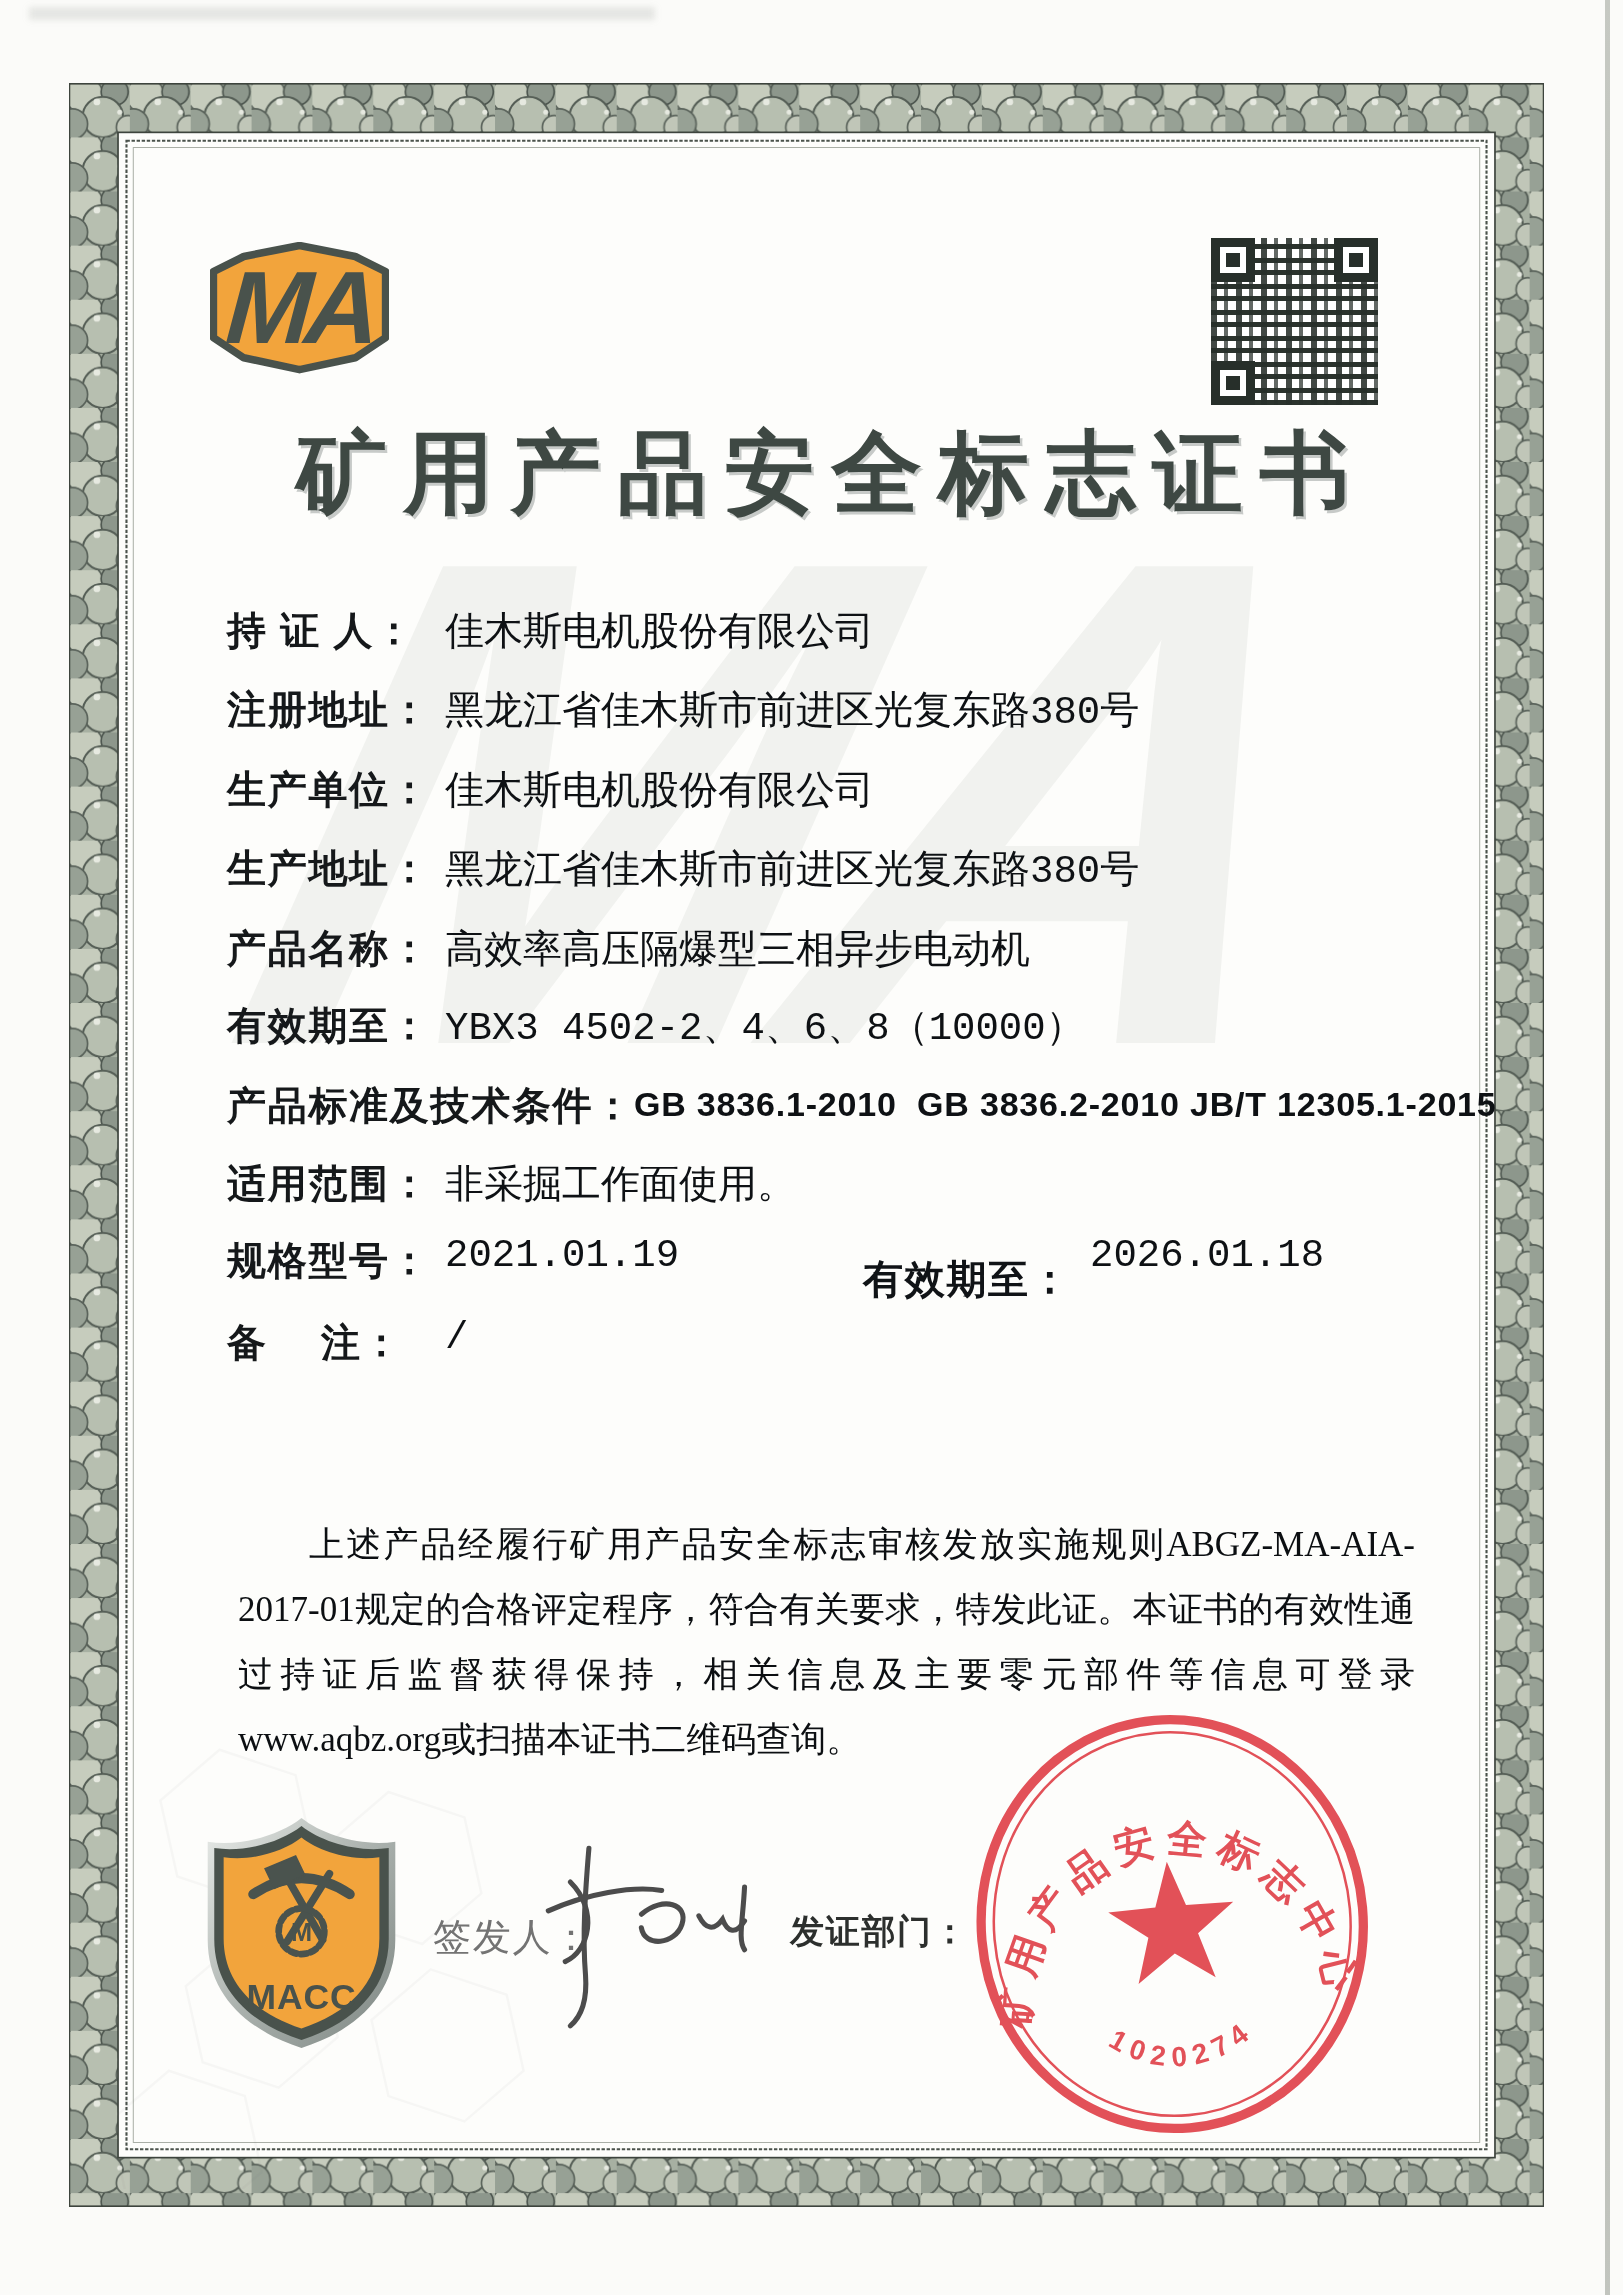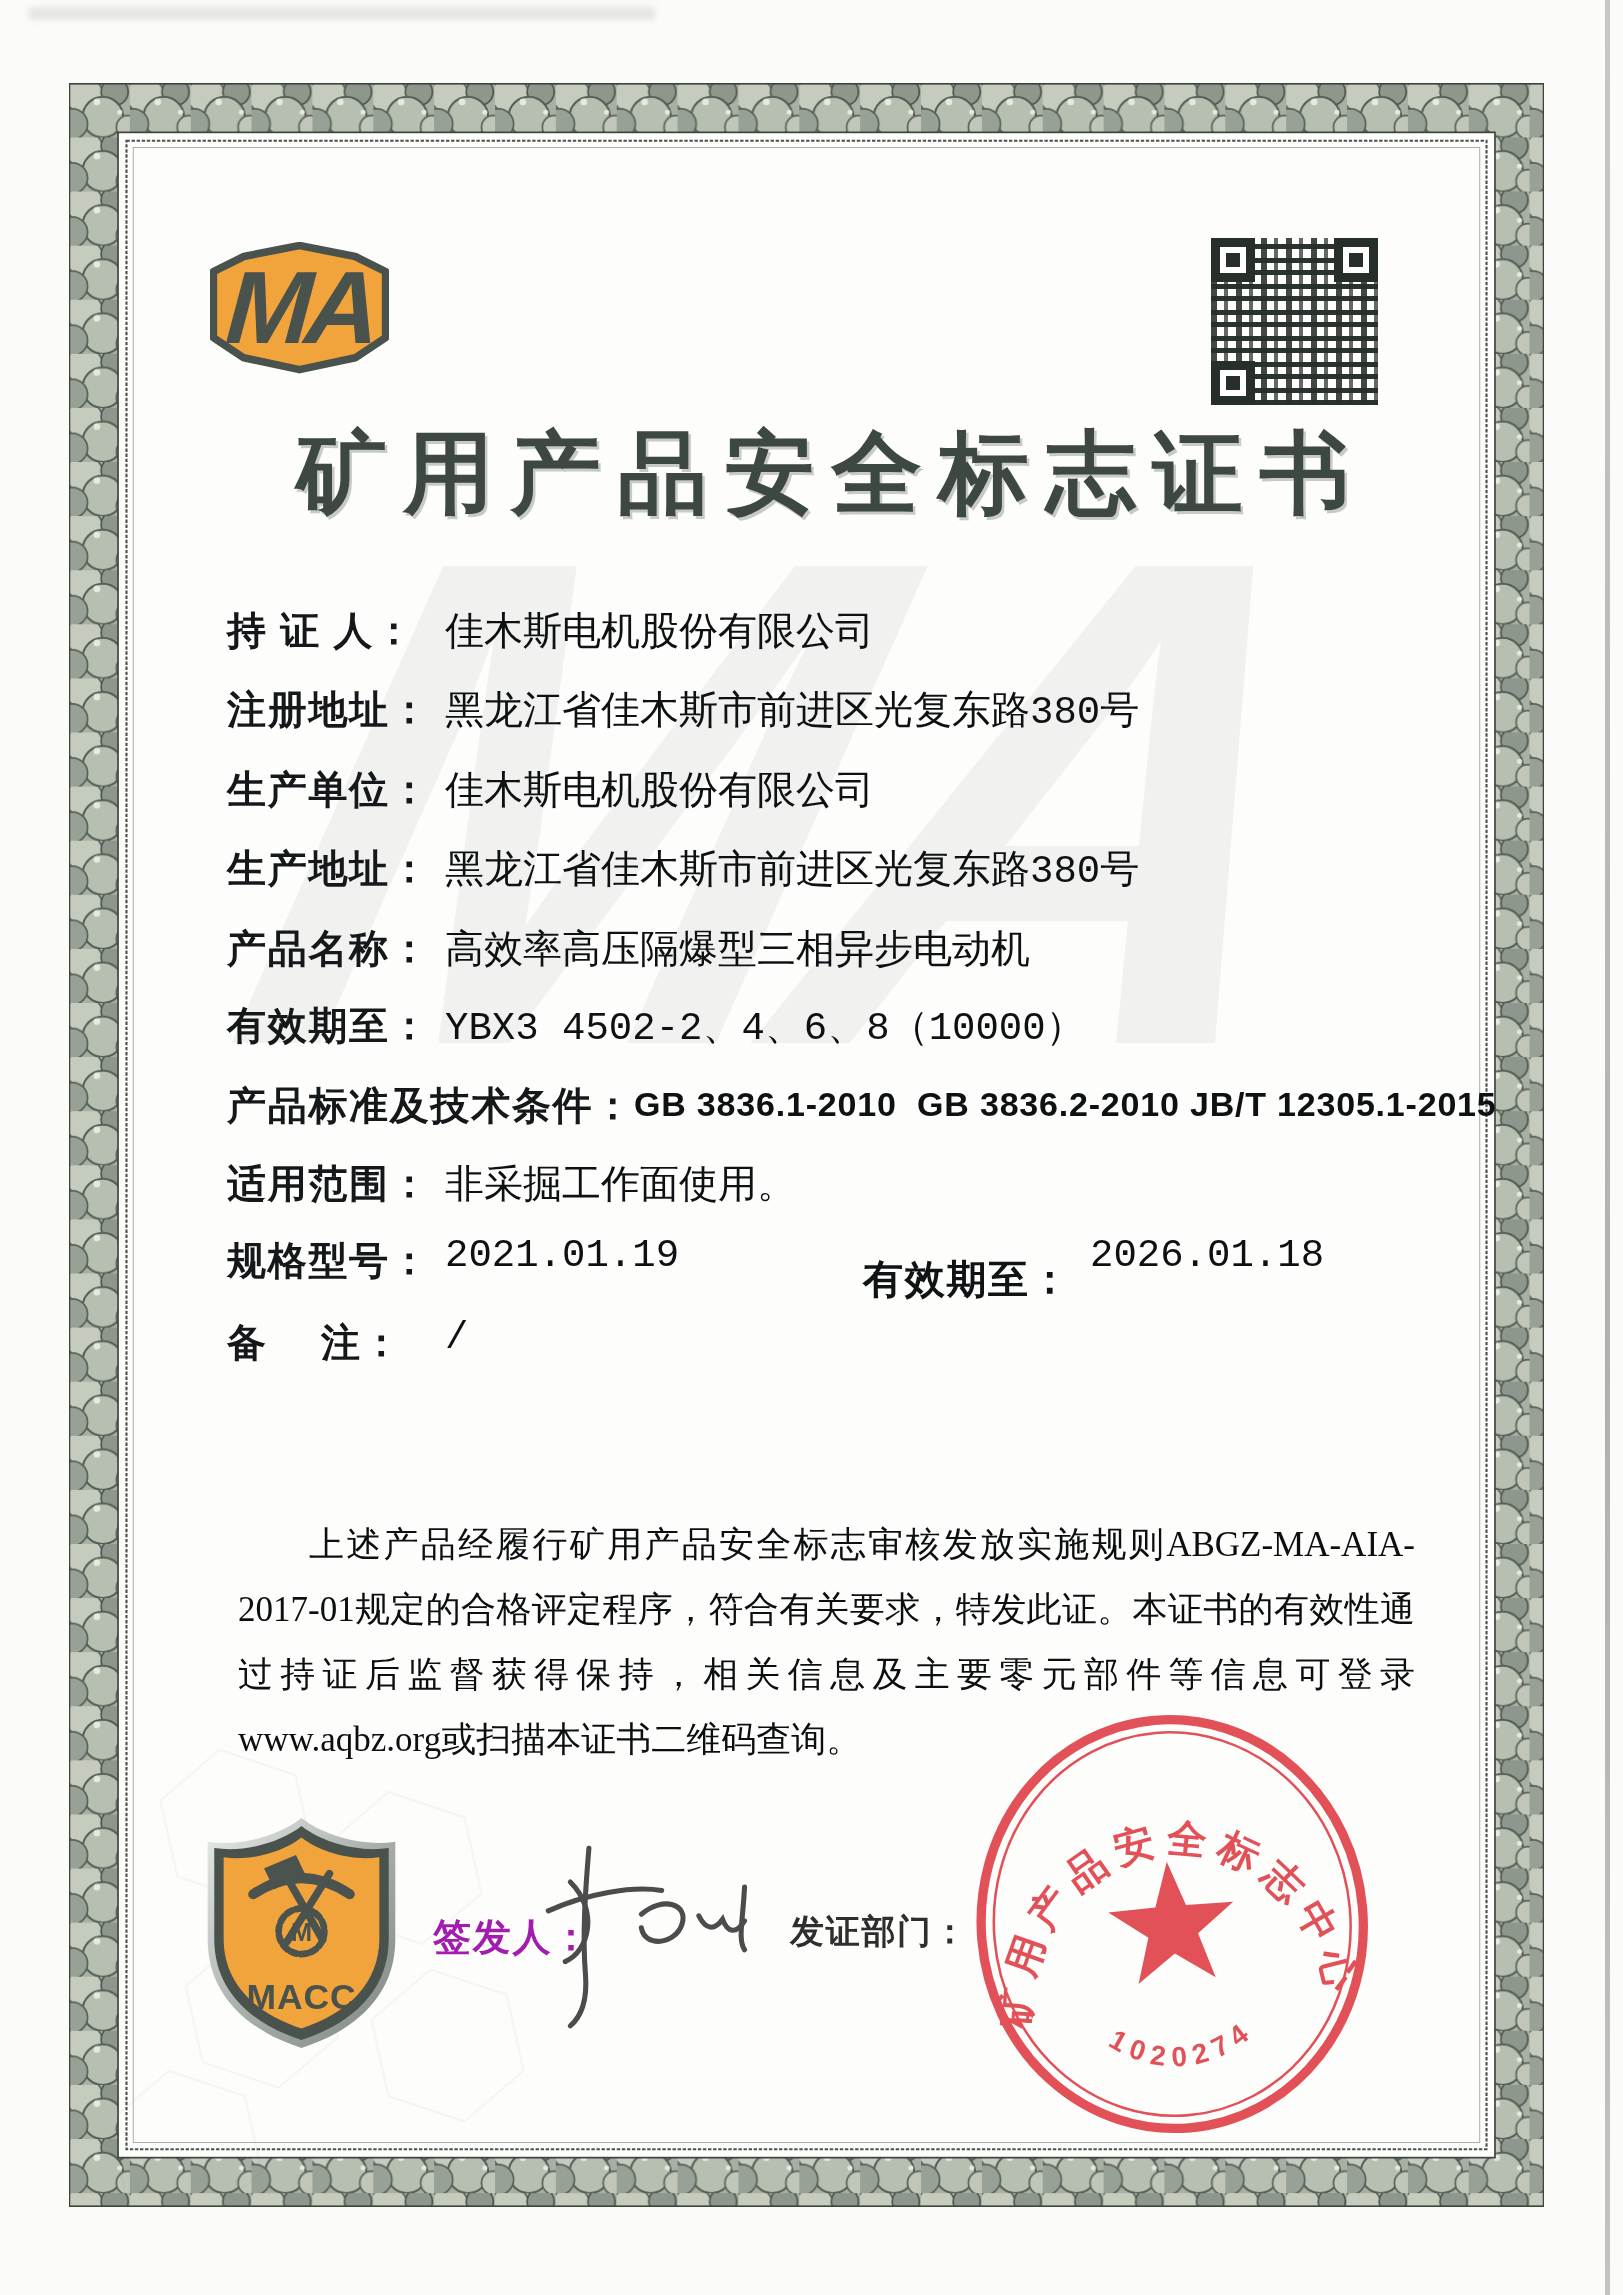--- a/index.html
+++ b/index.html
@@ -39,21 +39,21 @@
     letter-spacing:17px;color:#3e4843;text-shadow:2.5px 3.4px 0 rgba(62,72,67,.28);white-space:nowrap;padding-left:20px;}
   .row{position:absolute;left:227px;display:flex;align-items:flex-start;white-space:pre;}
   .row .lab{font-size:39px;font-weight:bold;color:#15181a;min-width:218px;letter-spacing:1.7px;flex:none;}
   .row .val{font-size:39px;font-family:Liberation Mono, monospace;color:#0e1114;}
   .row.std .val{font-size:34px;font-family:"Liberation Sans",sans-serif;font-weight:bold;padding-top:6px;letter-spacing:0.8px;}
   .row.dates .val1{display:inline-block;width:418px;}
   .row.dates .lab2{font-size:40px;font-weight:bold;min-width:227px;flex:none;letter-spacing:1.7px;margin-top:18px;}
   .statement{position:absolute;left:238px;top:1512px;width:1177px;
     font-family:"Liberation Serif",serif;font-size:35px;line-height:65px;
     text-align:justify;text-indent:71px;color:#0c0f12;}
-  .signer{position:absolute;left:433px;top:1912px;font-size:38px;font-weight:bold;color:#a21caf;letter-spacing:1.7px;}
+  .signer{position:absolute;left:433px;top:1912px;font-size:38px;font-weight:normal;color:#737373;letter-spacing:1.7px;}
   .issuer{position:absolute;left:790px;top:1909px;font-size:34px;font-weight:bold;color:#2c2f2d;letter-spacing:1.7px;}
   .sig{position:absolute;left:533px;top:1833px;}
   .shield{position:absolute;left:194px;top:1813px;}
   .stamp{position:absolute;left:969px;top:1706px;transform:rotate(-5deg);opacity:.93;}
 </style>
 </head>
 <body>
 
 <div class="paper-edge"></div>
 <div class="smudge"></div>

